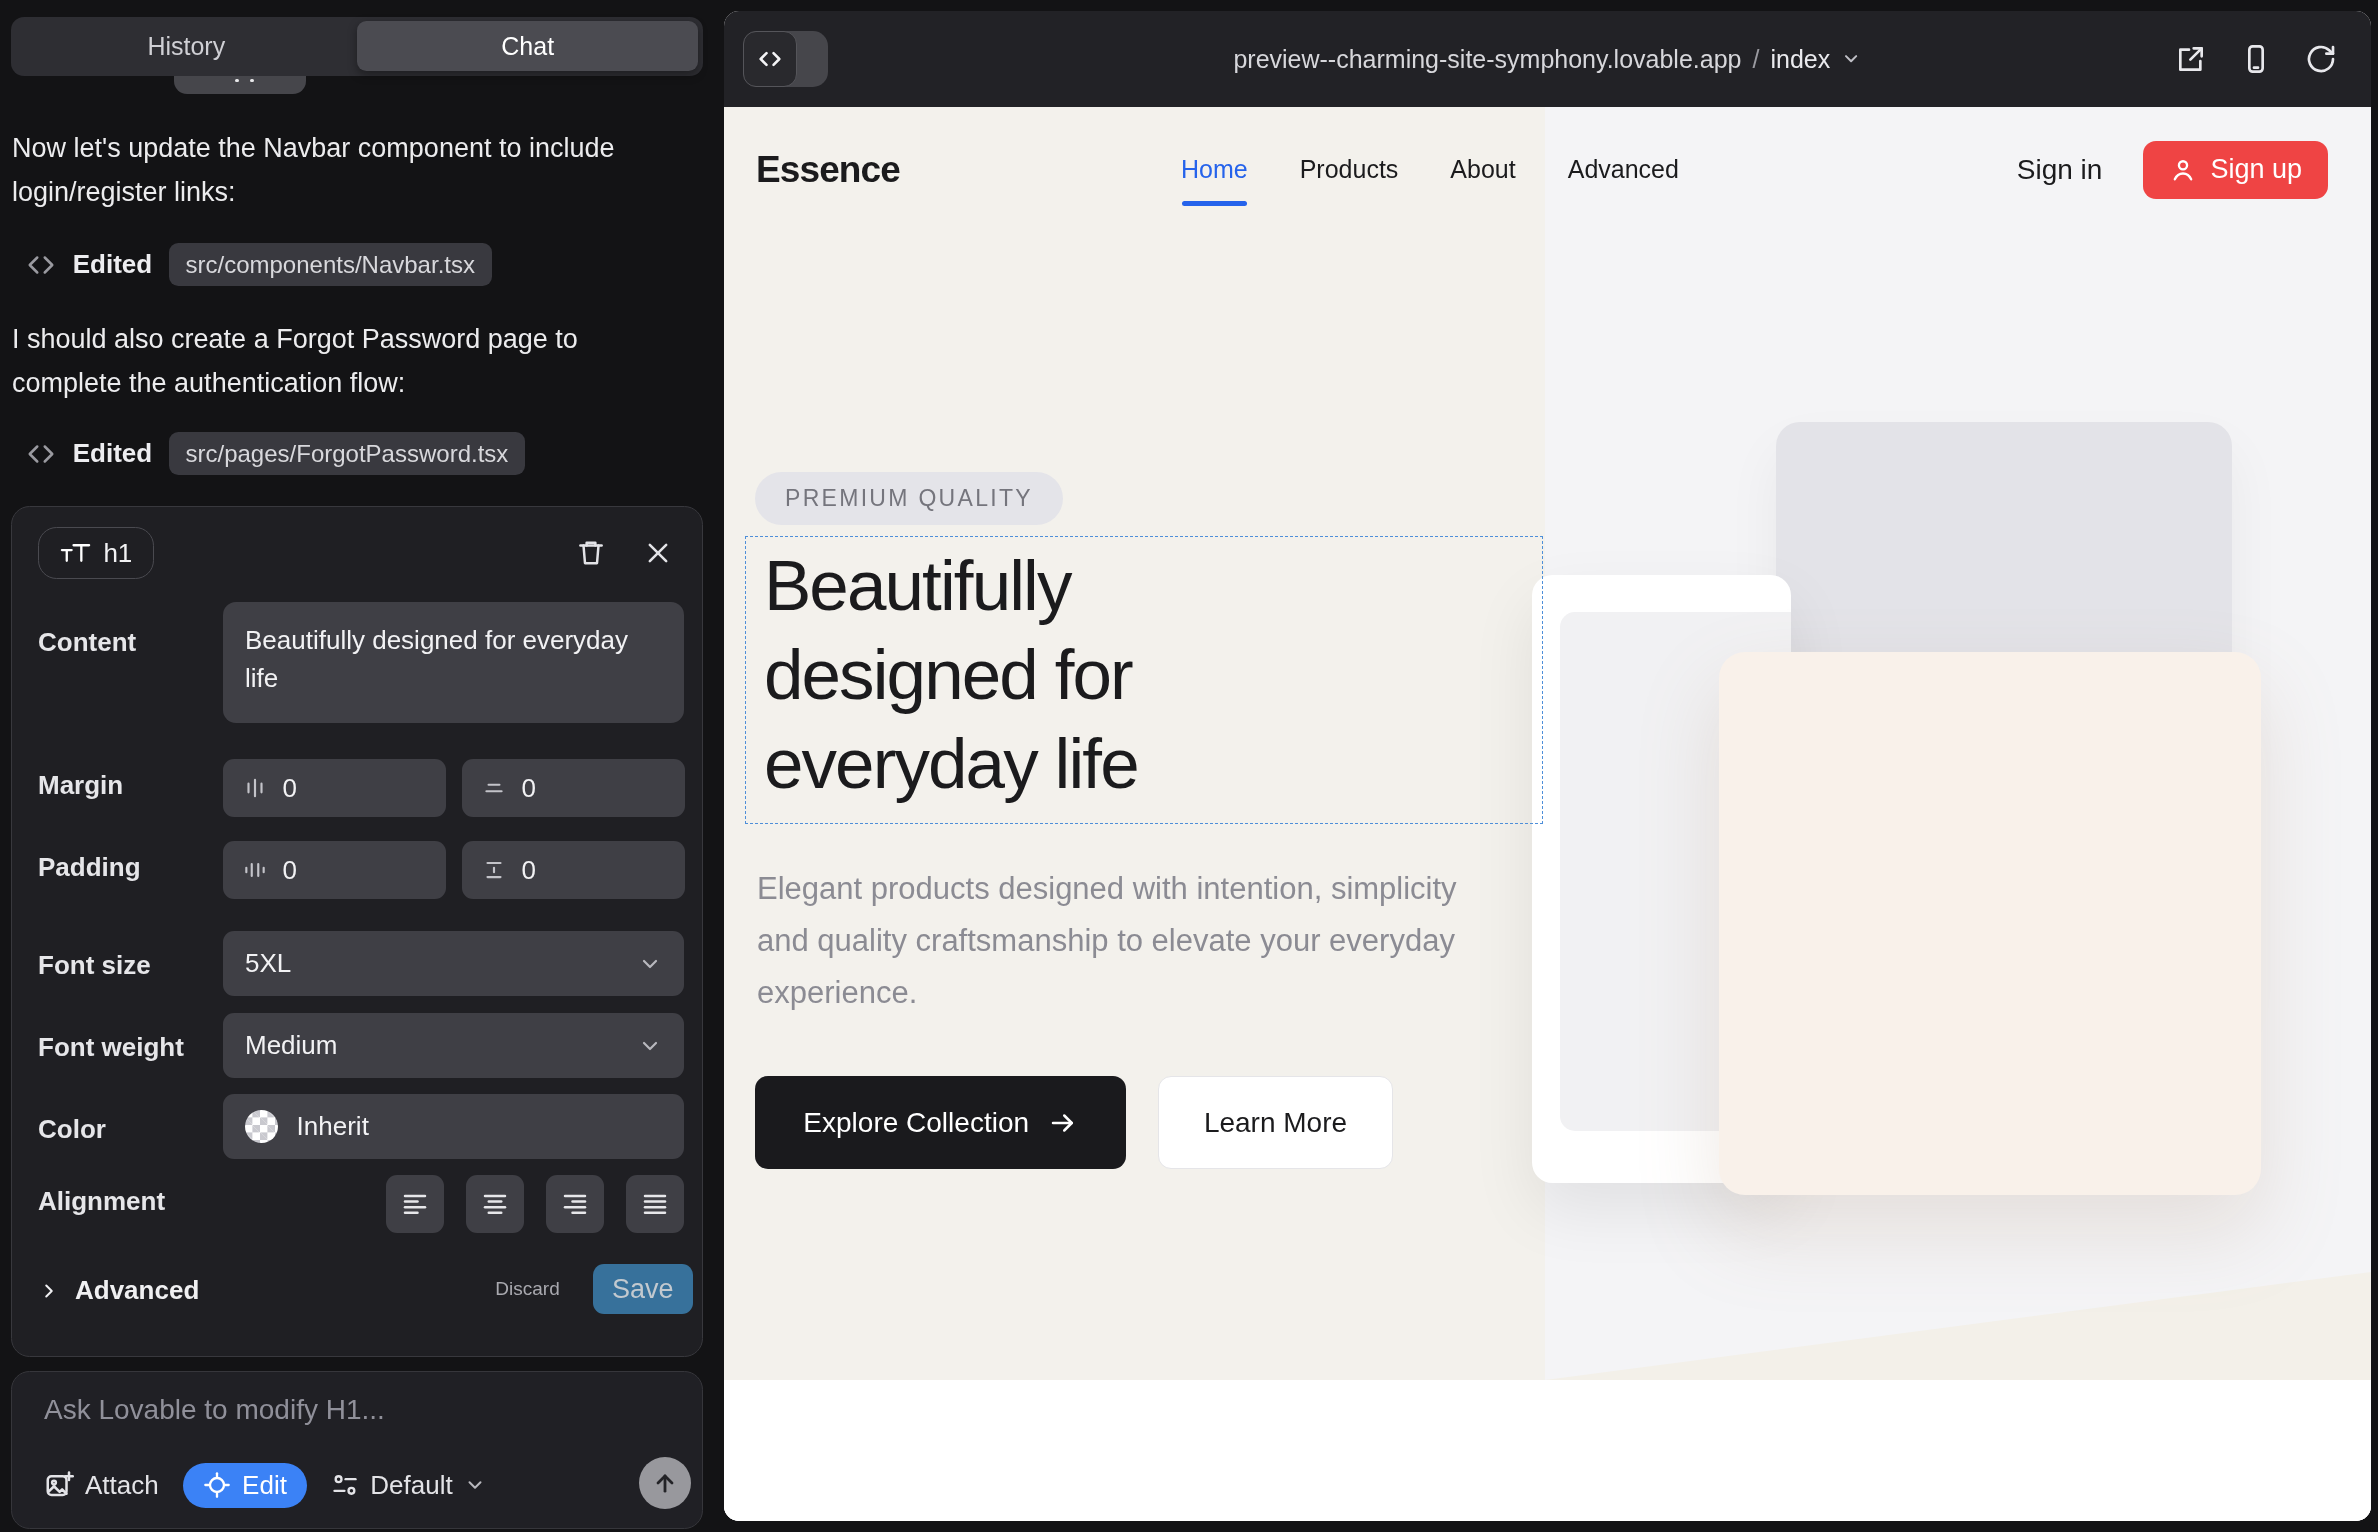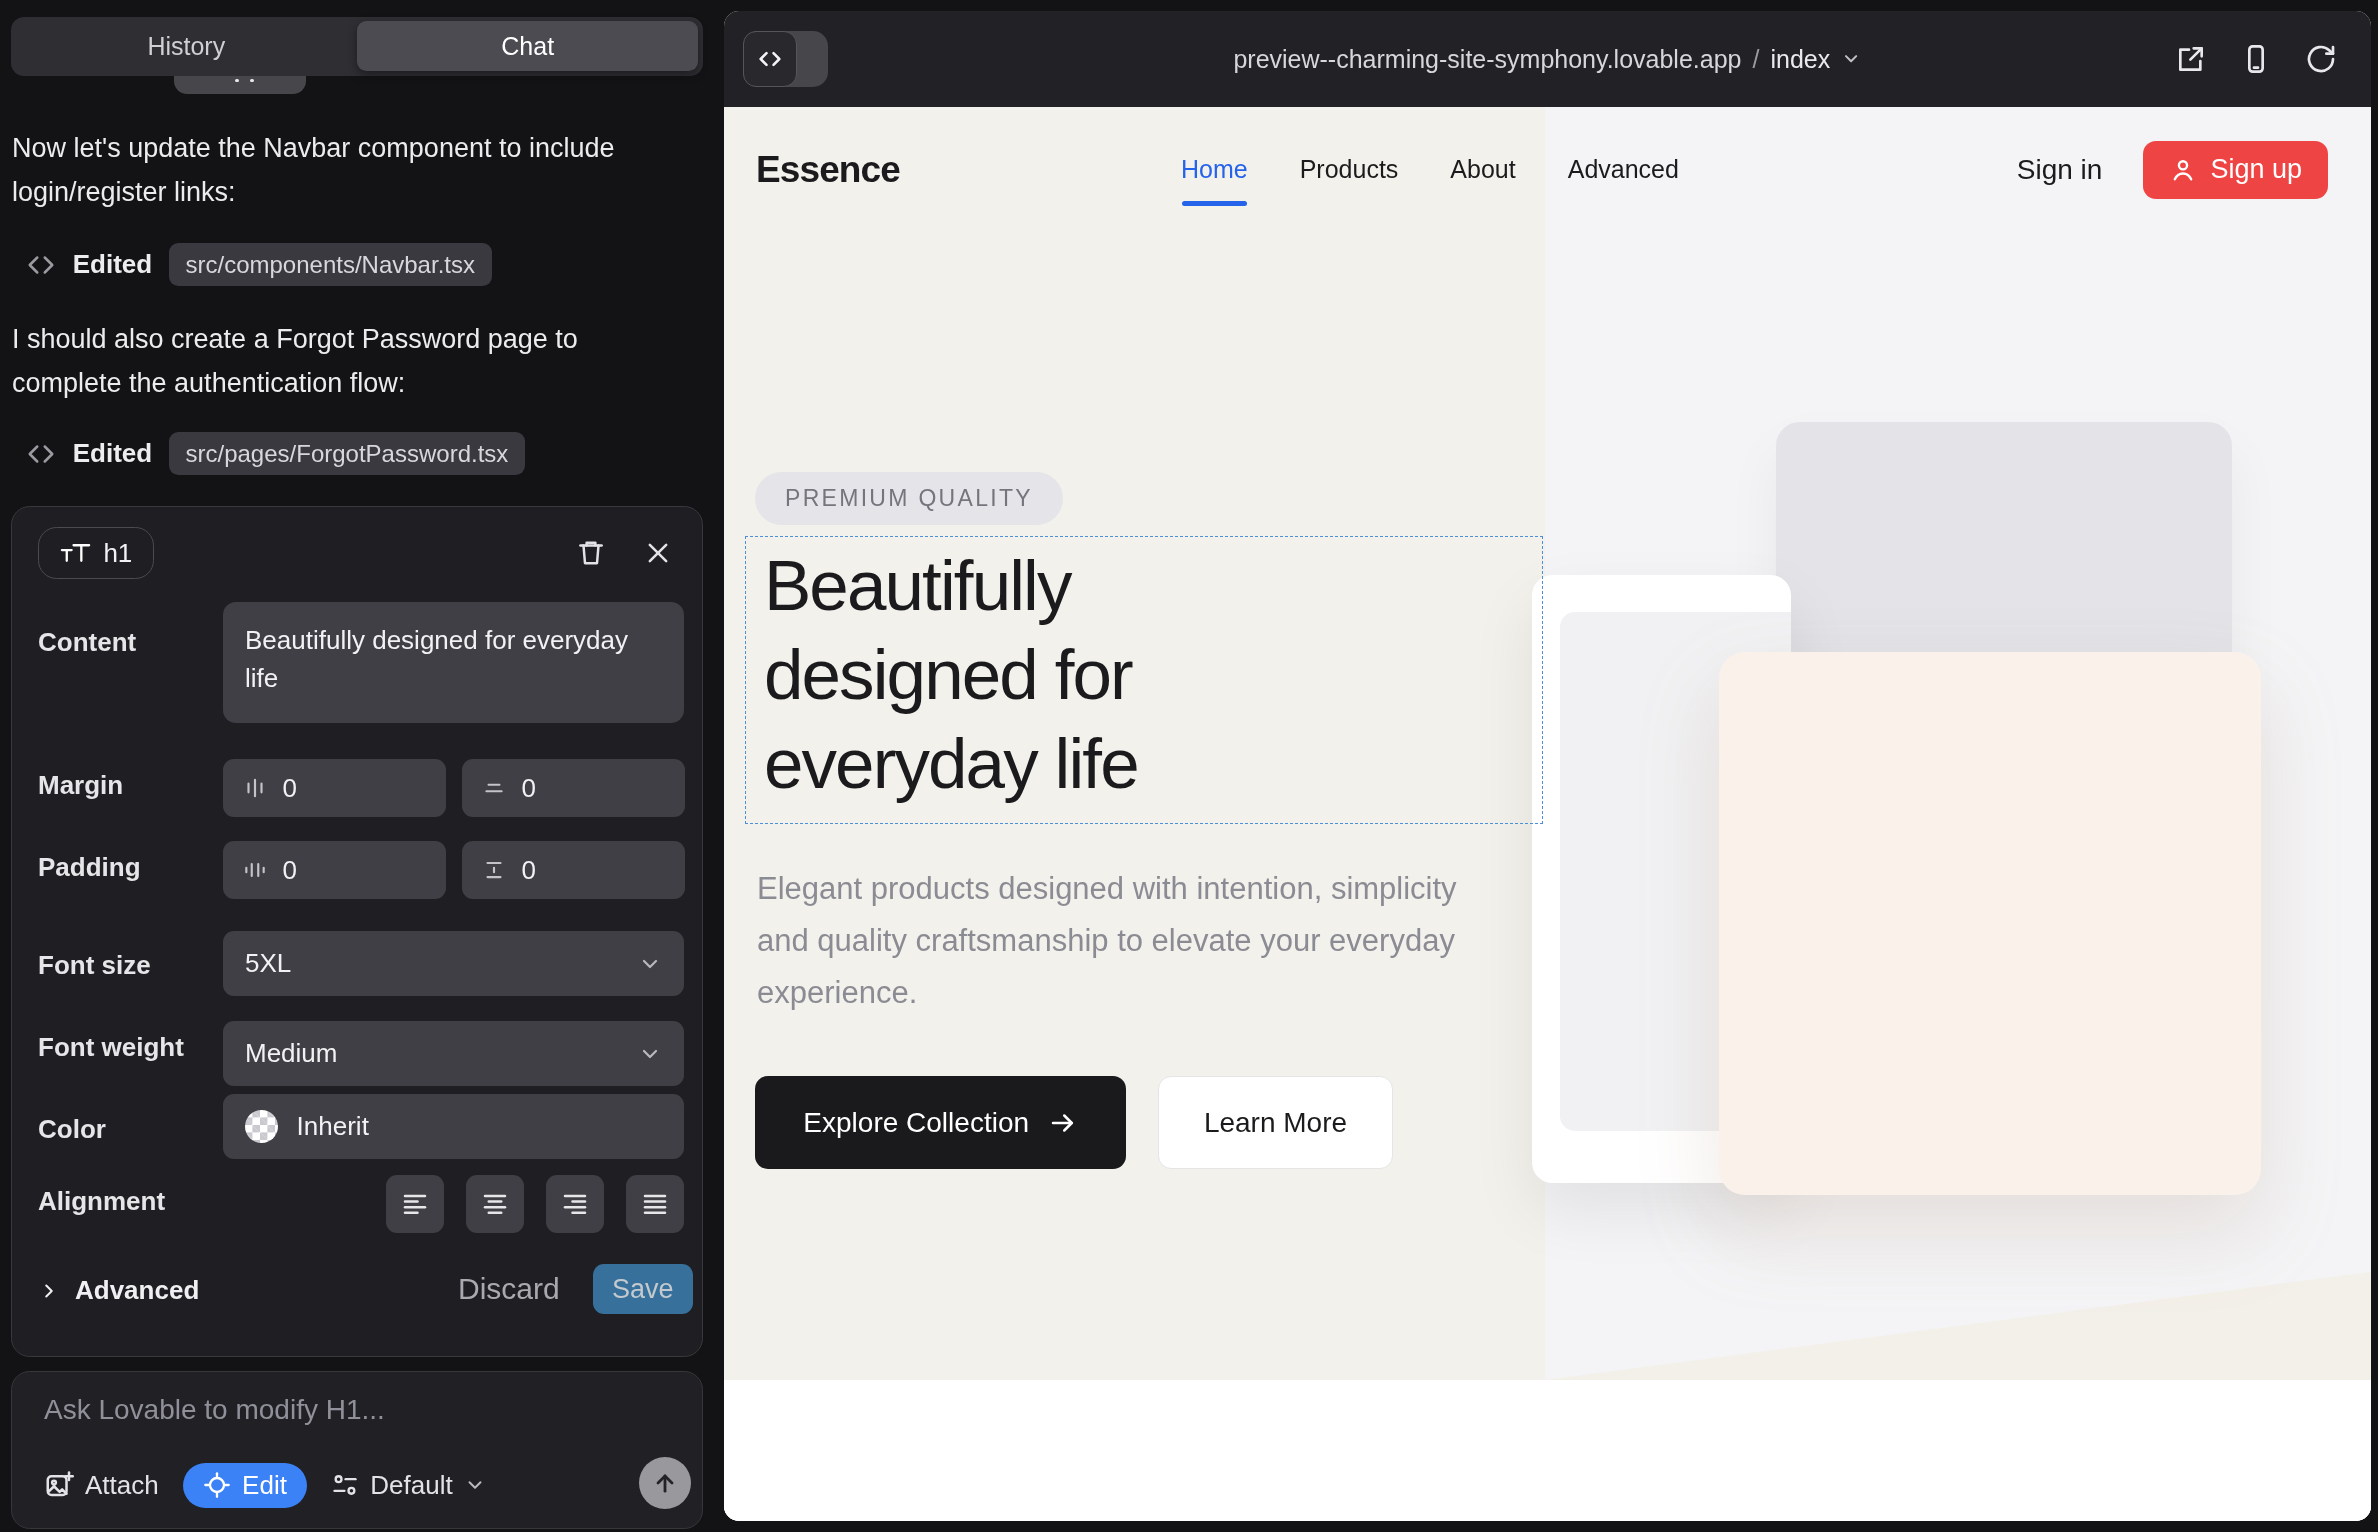--- a/index.html
+++ b/index.html
@@ -28,21 +28,21 @@
   .content-area { left:211px; top:95px; width:461px; height:121px; border-radius:13px; padding:18.6px 22px; font-family:"Liberation Sans",sans-serif; font-size:26px; line-height:38px; color:#f2f2f4; background:#3f3f45; border:none; resize:none; outline:none; position:absolute; }
   .mini { width:223px; height:58px; gap:15px; padding-left:18.6px; }
   .sel { left:211px; width:461px; height:65px; padding:0 22px; justify-content:space-between; }
   .swatch { width:33px; height:33px; border-radius:50%; margin-right:18.6px;
     background-image:linear-gradient(45deg,#c9c9cf 25%,transparent 25%,transparent 75%,#c9c9cf 75%),linear-gradient(45deg,#c9c9cf 25%,#ffffff 25%,#ffffff 75%,#c9c9cf 75%);
     background-size:15px 15px; background-position:0 0,7.4px 7.4px; background-color:#fff; }
   .align-row { position:absolute; left:374px; top:668px; display:flex; gap:22px; }
   .align-btn { width:58px; height:58px; background:#3f3f45; border-radius:11px; display:flex; align-items:center; justify-content:center; color:#e7e7ea; cursor:pointer; }
   .adv-label { position:absolute; left:26px; top:768px; display:flex; align-items:center; gap:15px; font-size:26px; font-weight:600; color:#f0f0f2; cursor:pointer; }
   .card-actions { position:absolute; right:9.3px; top:756px; height:52px; display:flex; align-items:center; gap:33px; }
-  .discard { font-size:30px; color:#a9a9af; cursor:pointer; }
+  .discard { font-size:19px; color:#a9a9af; cursor:pointer; }
   .save { width:100px; height:50px; background:#37719b; border-radius:11px; display:flex; align-items:center; justify-content:center; font-size:27px; color:#c2c9cf; cursor:pointer; }
 
   .composer-card { position:absolute; left:11px; top:1371px; width:692px; height:158px; background:#202025; border:0.9px solid #36363b; border-radius:18.6px; z-index:3; }
   .composer-input { position:absolute; left:32px; top:22px; width:519px; height:46px; background:transparent; border:none; outline:none; resize:none; font-family:"Liberation Sans",sans-serif; font-size:28px; color:#e8e8ea; }
   .composer-input::placeholder { color:#90909a; opacity:1; }
   .composer-row { position:absolute; left:32px; top:89px; height:48px; display:flex; align-items:center; gap:24px; }
   .tool-btn { display:flex; align-items:center; gap:11px; font-size:26px; color:#e3e3e7; cursor:pointer; }
   .edit-pill { display:flex; align-items:center; gap:11px; height:45px; padding:0 20.4px; border-radius:927px; background:#3b82f6; color:#ffffff; font-size:26px; cursor:pointer; }
   .send-btn { position:absolute; right:11px; top:85px; width:52px; height:52px; border-radius:50%; background:#98989d; display:flex; align-items:center; justify-content:center; color:#232327; cursor:pointer; }
 
@@ -212,21 +212,21 @@
       <div class="fld sel" style="top:424px;">
         <span>5XL</span>
         <span style="color:#b8b8be;">
           <svg width="24" height="24" viewBox="0 0 24 24" fill="none" stroke="currentColor" stroke-width="2.2" stroke-linecap="round" stroke-linejoin="round">
               <polyline points="6 9 12 15 18 9"></polyline>
             </svg>
         </span>
       </div>
 
       <div class="fld-label" style="top:525px;">Font weight</div>
-      <div class="fld sel" style="top:506px;margin-top:8px;">
+      <div class="fld sel" style="top:506px;">
         <span>Medium</span>
         <span style="color:#b8b8be;">
           <svg width="24" height="24" viewBox="0 0 24 24" fill="none" stroke="currentColor" stroke-width="2.2" stroke-linecap="round" stroke-linejoin="round">
               <polyline points="6 9 12 15 18 9"></polyline>
             </svg>
         </span>
       </div>
 
       <div class="fld-label" style="top:607px;">Color</div>
       <div class="fld sel" style="top:587px; justify-content:flex-start;">

